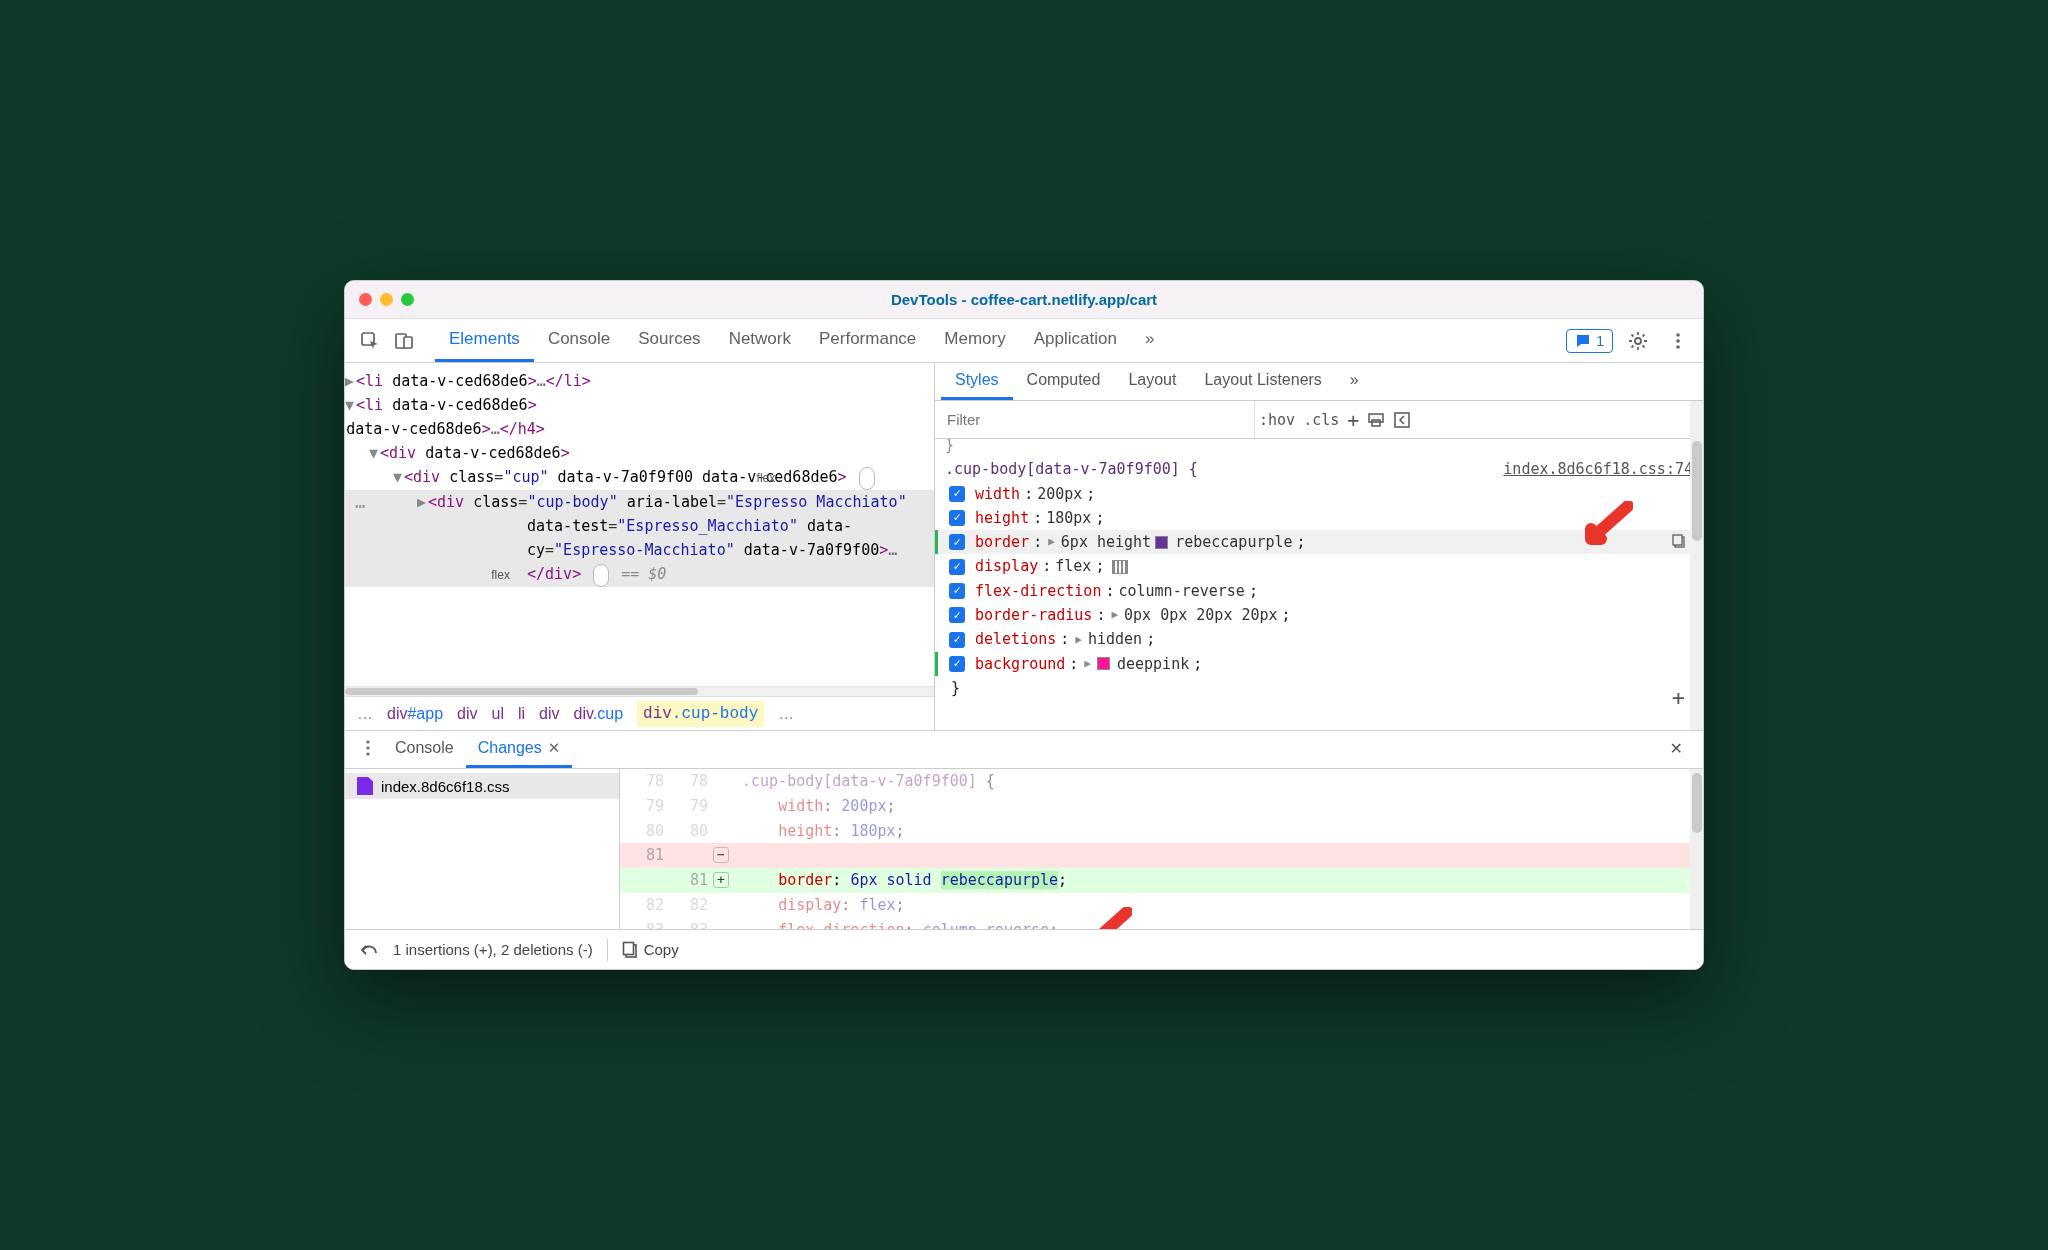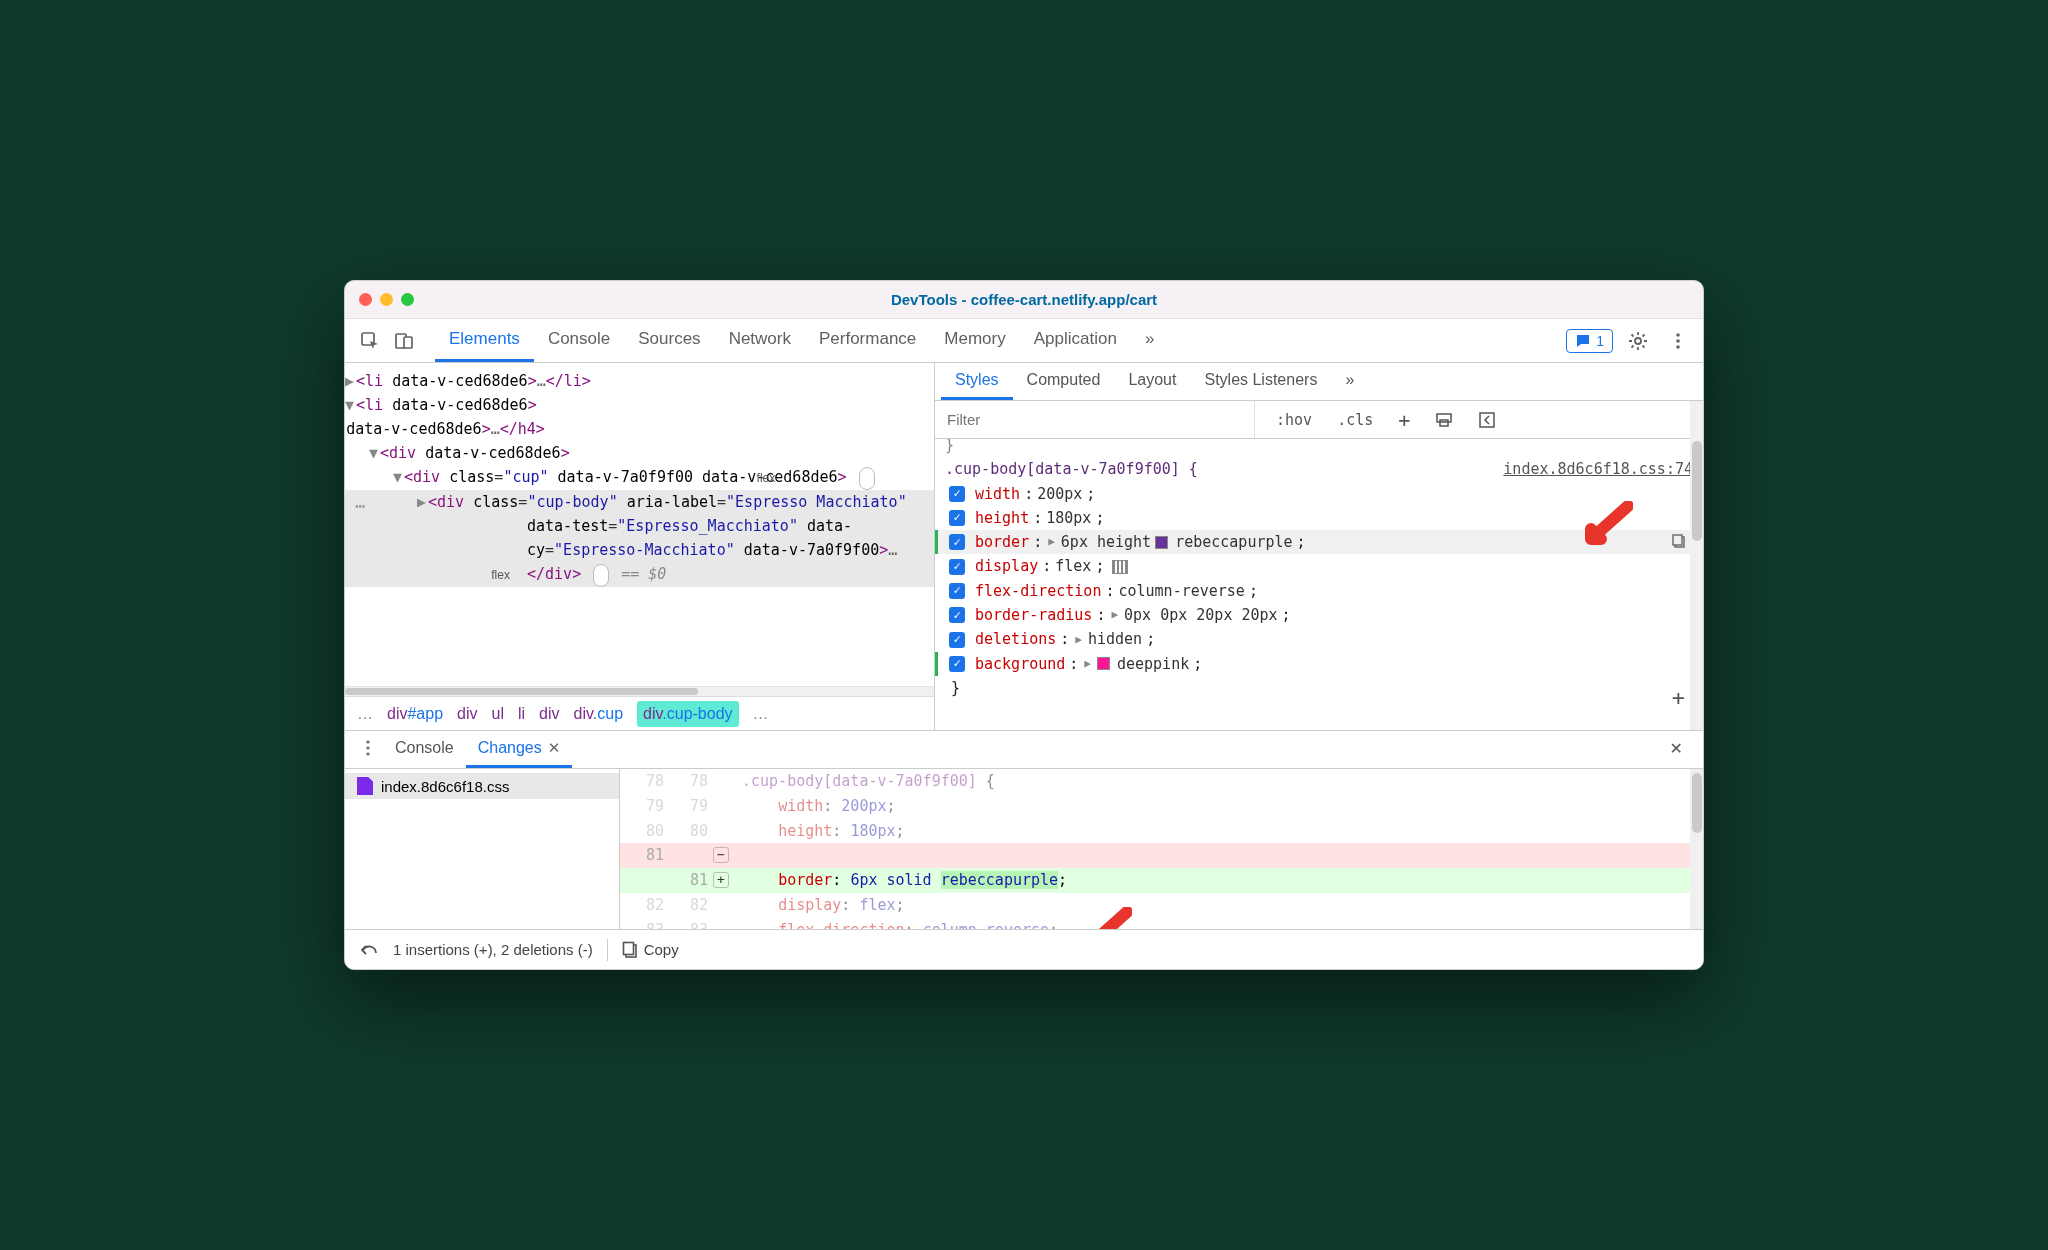--- a/index.html
+++ b/index.html
@@ -94,31 +94,31 @@
   .hscroll { height: 10px; background: #f0f0f0; border-top: 1px solid #e4e4e4; position: relative;}
   .hscroll::after { content:""; position:absolute; left:0; width:60%; top:1px; bottom:1px; background:#c9c9c9; border-radius: 5px;}
   
   .crumb {
     height: 34px; border-top: 1px solid #ddd; display: flex; align-items: center;
     font-size: 16px; color: #333; gap: 14px; padding: 0 12px; overflow: hidden;
   }
   .crumb .lead, .crumb .trail { color: #888; }
   .crumb-item { color: #7b2d8e; white-space: nowrap;}
   .crumb-item .after { color: #1a73e8; }
-  .crumb-item.sel { background: #5eead4; padding: 4px 6px; border-radius: 3px; }
+  .crumb-item.sel { background: #fef9c3; padding: 4px 6px; border-radius: 3px; font-family: Liberation Mono, monospace; }
   
   .styles-pane { flex: 1; display: flex; flex-direction: column; overflow: hidden; position: relative;}
   .styles-tabs {
     height: 38px; display: flex; align-items: center; border-bottom: 1px solid #ccc;
     padding: 0 6px; gap: 0;
   }
   .stab { padding: 0 14px; height: 100%; display:flex; align-items:center; color:#555; font-size:16px; border-bottom: 3px solid transparent; cursor:pointer;}
   .stab.active { color: #1a73e8; border-bottom-color:#1a73e8; font-weight:500;}
   .styles-toolbar {
-    height: 38px; border-bottom: 1px solid #ccc; display:flex; align-items:center; gap:17px;
+    height: 38px; border-bottom: 1px solid #ccc; display:flex; align-items:center; gap:0;
   }
   .filter-input {
     border: none; flex: 1; height: 100%; padding: 0 12px; font-size: 15px;
     border-right: 1px solid #e0e0e0; max-width: 320px;
   }
   .st-btn { color:#555; font-size:15px; padding:0 4px; cursor:pointer; font-family: Menlo, monospace;}
   .rules {
     flex:1; overflow:hidden; font-family: Menlo, monospace; font-size:15px;
     line-height:1.62; padding: 0 10px; color:#222; position:relative;
   }
@@ -280,21 +280,21 @@
         <span class="crumb-item sel"><span>div</span><span class="after">.cup-body</span></span>
         <span class="trail">…</span>
       </div>
     </div>
 
     <div class="styles-pane">
       <div class="styles-tabs">
         <div class="stab active">Styles</div>
         <div class="stab">Computed</div>
         <div class="stab">Layout</div>
-        <div class="stab">Styles Listeners</div>
+        <div class="stab">Layout Listeners</div>
         <div class="stab">»</div>
       </div>
       <div class="styles-toolbar">
         <input class="filter-input" placeholder="Filter" style="">
         <span class="st-btn">:hov</span>
         <span class="st-btn">.cls</span>
         <span class="st-btn" style="font-size:20px;">+</span>
         <span class="st-btn">
             <svg width="18" height="18" viewBox="0 0 18 18">
               <rect x="2" y="3" width="14" height="8" fill="none" stroke="#555" stroke-width="1.5"></rect>

